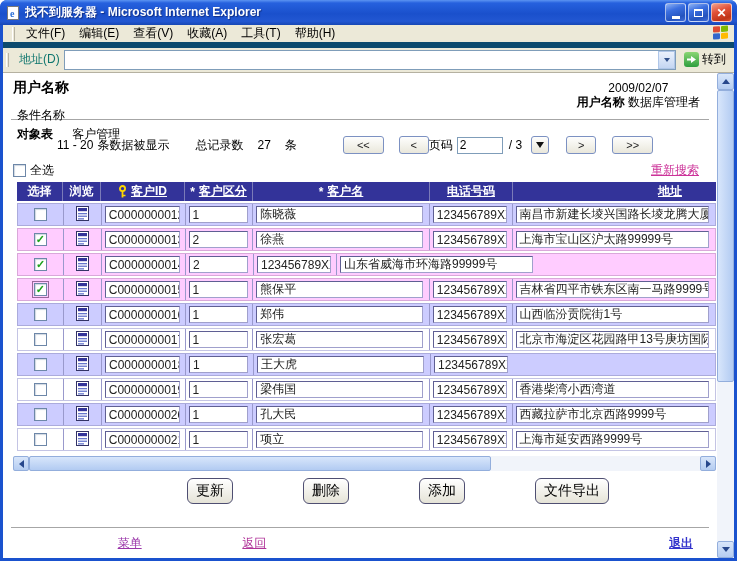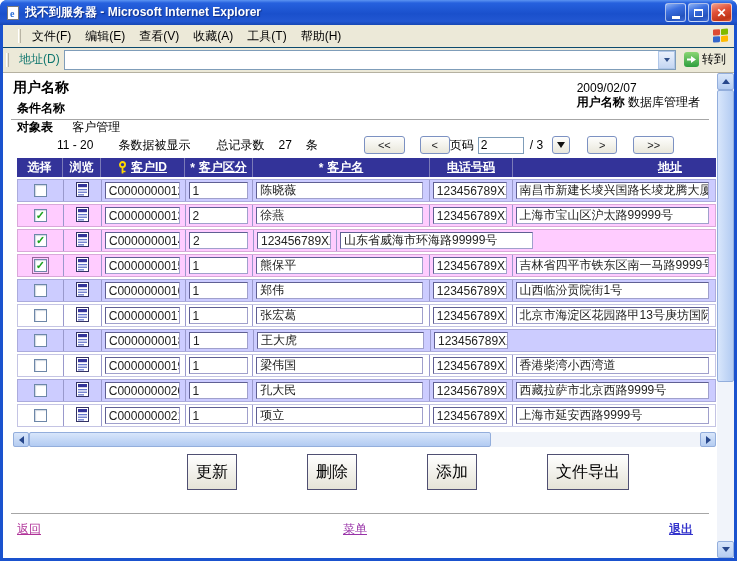--- a/index.html
+++ b/index.html
@@ -20,22 +20,22 @@
   .wbtn { width:21px; height:19px; border-radius:3px; border:1px solid rgba(255,255,255,.6);
     display:flex; align-items:center; justify-content:center; color:#fff; position:relative; cursor:default; }
   .wbtn.minmax { background:linear-gradient(160deg,#8FB3F4 0%,#3B6FE0 35%,#2453BE 75%,#3E6BD8 100%); }
   .wbtn.close  { background:linear-gradient(160deg,#F4A08C 0%,#E25138 40%,#C03418 80%,#D8522E 100%); }
   .glyph-min { width:8px; height:3px; background:#fff; margin-top:9px; }
   .glyph-max { width:9px; height:8px; border:1px solid #fff; border-top:2px solid #fff; }
   .glyph-x { font-size:12px; font-weight:bold; line-height:1; }
 
   
   .window-body { flex:1; margin:0 3px 3px 3px; background:#ECE9D8; display:flex; flex-direction:column; min-height:0; }
-  .menubar { height:23px; flex:0 0 23px; display:flex; align-items:center; padding:0 4px 0 14px;
-    border-bottom:1px solid #0c4a6e; font-size:12px; color:#000; }
+  .menubar { height:23px; flex:0 0 23px; display:flex; align-items:center; padding:0 4px 0 8px;
+    border-bottom:6px solid #0c4a6e; font-size:12px; color:#000; }
   .grip { width:3px; height:14px; margin:0 4px 0 1px; border-left:1px solid #fff; border-right:1px solid #B8B4A4; }
   .menu-item { padding:2px 7px; white-space:nowrap; }
   .menu-spacer { flex:1; }
   .winlogo { width:17px; height:15px; position:relative; transform:skewY(-4deg); }
   .winlogo i { position:absolute; width:7px; height:6px; border-radius:1px; }
   .wl-r { left:0; top:0; background:#DD4A33; }
   .wl-g { left:8px; top:0; background:#7FBA00; }
   .wl-b { left:0; top:7px; background:#3366CC; }
   .wl-y { left:8px; top:7px; background:#FFBA00; }
 
@@ -50,32 +50,32 @@
   .go-btn { display:flex; align-items:center; gap:3px; padding:1px 4px; white-space:nowrap; }
   .go-icon { width:15px; height:15px; border-radius:3px; background:linear-gradient(#8AD674,#2E9E3E);
     display:flex; align-items:center; justify-content:center; }
 
   
   .page { flex:1; min-height:0; background:#fff; display:flex; }
   .page-content { width:714px; flex:0 0 714px; overflow:hidden; font-size:12px; color:#000; }
 
   .doc-header { position:relative; padding-top:6px; height:42px; }
   .page-title { margin:0 0 0 10px; font-size:14px; font-weight:bold; }
-  .cond-label { margin:3px 0 0 14px; font-weight:bold; }
+  .cond-label { margin:10px 0 0 14px; font-weight:normal; }
   .obj-row { margin:2px 0 0 14px; }
   .obj-label { font-weight:bold; display:inline-block; width:52px; }
-  .hd-right { position:absolute; top:8px; right:17px; text-align:left; line-height:14px; }
+  .hd-right { position:absolute; top:8px; right:17px; text-align:center; line-height:14px; }
   .user-label { font-weight:bold; }
 
   .rule { margin:4px 8px 0 8px; border:none; border-top:1px solid #A6A6A6; }
 
   
   .pg-bar { display:flex; align-items:center; margin-top:15px; height:20px;padding-left:16px; }
   .pg-range { margin-left:38px; }
-  .pg-disp { margin-left:25px;text-align:center; }
+  .pg-disp { margin-left:4px;text-align:center; }
   .pg-totlbl { margin-left:26px; }
   .pg-totval { margin-left:14px; }
   .pg-unit { margin-left:14px; }
   .pg-btn { height:18px; border:1px solid #7C91C2; border-radius:3px; font-size:11px; color:#222;
     background:linear-gradient(#FEFEFD,#E9E7DB); display:inline-flex; align-items:center; justify-content:center;
     padding:0; font-family:inherit; }
   .w40 { width:41px; } .w30 { width:30px; } .w18 { width:18px; }
   .pg-first { margin-left:46px; } .pg-prev { margin-left:15px; }
   .pg-pagelbl { }
   .pg-input { width:46px; height:17px; margin-left:4px; border:1px solid #7F9DB9; font-size:12px; padding:0 2px; font-family:inherit; }
@@ -134,22 +134,22 @@
 
   .tri-up    { width:0; height:0; border-left:4px solid transparent; border-right:4px solid transparent; border-bottom:5px solid #27478C; }
   .tri-downb { width:0; height:0; border-left:4px solid transparent; border-right:4px solid transparent; border-top:5px solid #27478C; }
   .tri-left  { width:0; height:0; border-top:4px solid transparent; border-bottom:4px solid transparent; border-right:5px solid #27478C; }
   .tri-right { width:0; height:0; border-top:4px solid transparent; border-bottom:4px solid transparent; border-left:5px solid #27478C; }
   .tri-dd    { width:0; height:0; border-left:4px solid transparent; border-right:4px solid transparent; border-top:6px solid #111; }
   .tri-combo { width:0; height:0; border-left:3px solid transparent; border-right:3px solid transparent; border-top:4px solid #30508A; }
 
   
   .actions { display:flex; margin:7px 0 0 184px; gap:70px; }
-  .act-btn { height:36px; padding:1px 8px; font-size:16px; font-family:inherit; color:#000;
-    border:1px solid #4F4F72; border-radius:0; background:linear-gradient(#FFFFFF,#E5E3D7); white-space:nowrap; }
+  .act-btn { height:26px; padding:1px 8px; font-size:14px; font-family:inherit; color:#000;
+    border:1px solid #4F4F72; border-radius:6px; background:linear-gradient(#FFFFFF,#E5E3D7); white-space:nowrap; }
 
   .footer-rule { margin:23px 8px 0 8px; }
   .footer { display:flex; margin:7px 24px 0 14px; }
   .f-col { flex:1; }
   .f-center { text-align:center; }
   .f-right { text-align:right;font-weight:bold; }
   .lnk-back { color:#B03399; }
   .lnk-menu { color:#9933A8; }
   .lnk-exit { color:#3333CC; }
 </style>
@@ -248,20 +248,27 @@
           <span class="pg-pagelbl">页码</span>
           <input class="pg-input" value="2" style="">
           <span class="pg-slash">/ 3</span>
           <button class="pg-btn w18 pg-dd">
               <span class="tri-dd"></span>
             </button>
           <button class="pg-btn w30 pg-next">&gt;</button>
           <button class="pg-btn w40 pg-last">&gt;&gt;</button>
         </div>
 
+        <div class="select-row">
+          <span class="select-left">
+            <span class="cb"></span>
+            <span>全选</span>
+          </span>
+          <span class="link lnk-research">重新搜索</span>
+        </div>
 
         <div class="dtable">
           <div class="t-head">
             <div class="th c-sel">
                 <span>选择</span>
               </div>
             <div class="th c-br">
                 <span>浏览</span>
               </div>
             <div class="th c-id">
@@ -590,22 +597,22 @@
         <div class="actions">
           <button class="act-btn">更新</button>
           <button class="act-btn">删除</button>
           <button class="act-btn">添加</button>
           <button class="act-btn">文件导出</button>
         </div>
 
         <hr class="rule footer-rule">
 
         <div class="footer">
+          <span class="f-col f-center"><span class="link lnk-menu">菜单</span></span>
           <span class="f-col"><span class="link lnk-back">返回</span></span>
-          <span class="f-col f-center"><span class="link lnk-menu">菜单</span></span>
           <span class="f-col f-right"><span class="link lnk-exit">退出</span></span>
         </div>
 
       </div>
 
       <div class="v-scrollbar">
         <div class="sb-btn">
             <span class="tri-up"></span>
           </div>
         <div class="sb-track">

